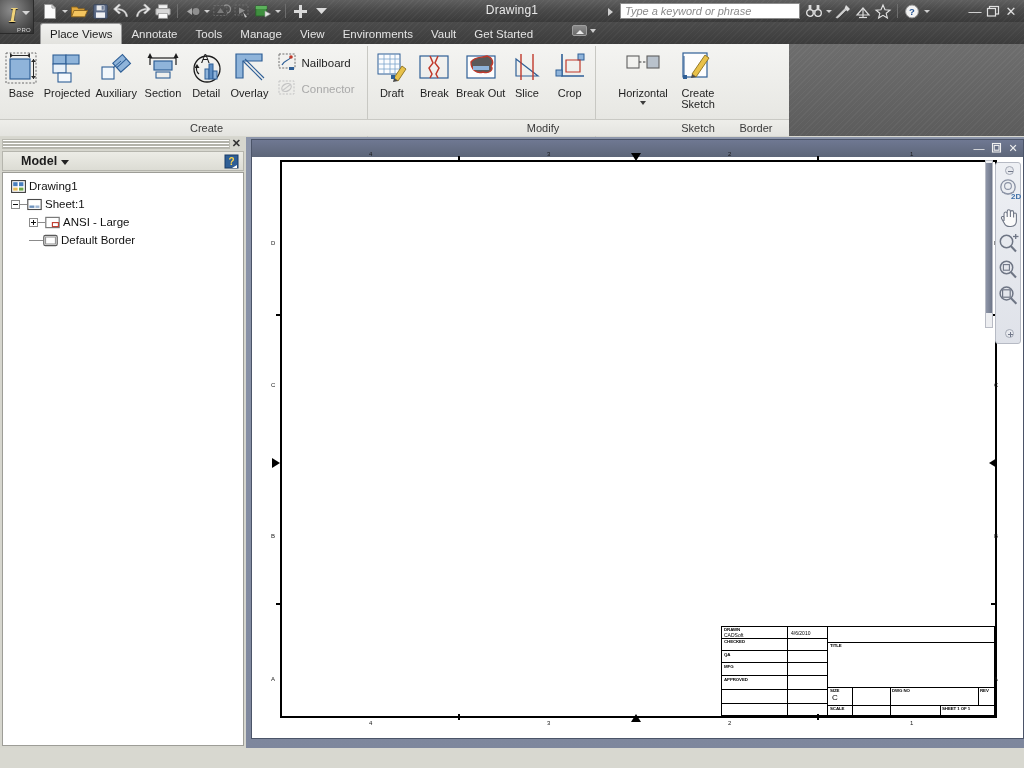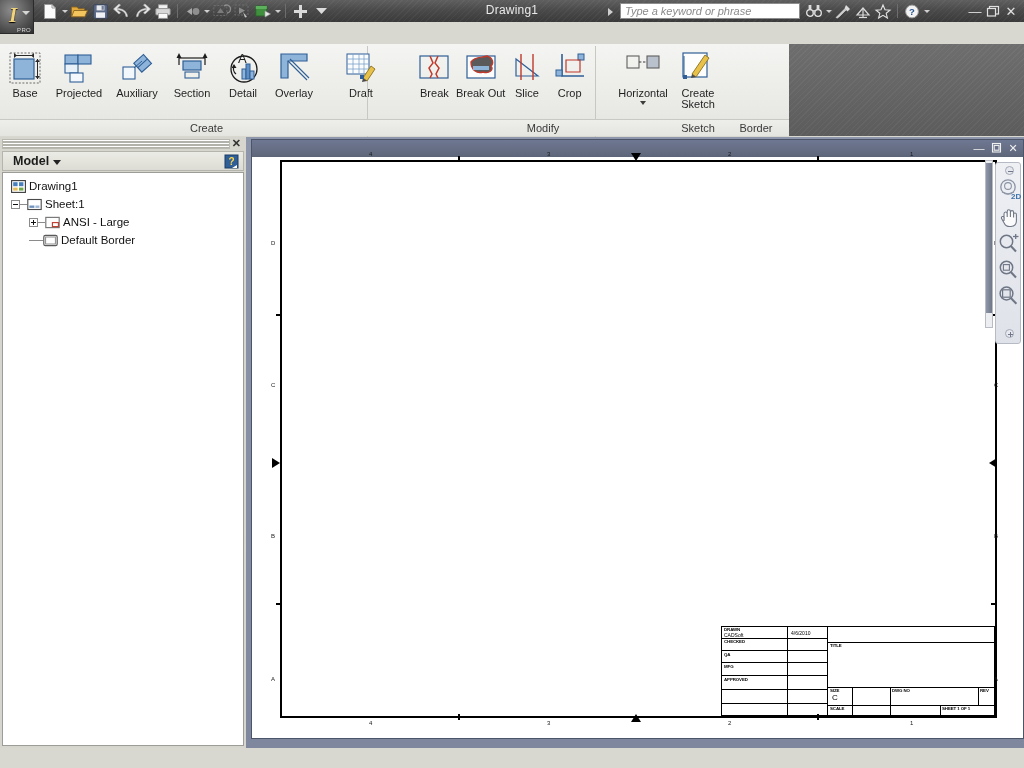--- a/index.html
+++ b/index.html
@@ -139,21 +139,21 @@
     background: repeating-linear-gradient(180deg,#ffffff 0 1px,#b2b2aa 1px 3px);
     border:1px solid #b9b9b1;
   }
   .browser-close { position:absolute; right:5px; top:0px; font-size:11px; color:#333; font-weight:bold; }
   .browser-head {
     position:absolute; left:2px; top:14px; width:242px; height:20px;
     background: linear-gradient(180deg,#ecece6 0%,#dcdcd4 100%);
     border:1px solid #b5b5ad;
     display:flex; align-items:center;
   }
-  .browser-head .t { font-size:12.5px; font-weight:bold; color:#1c1c1c; margin-left:10px; }
+  .browser-head .t { font-size:12.5px; font-weight:bold; color:#1c1c1c; margin-left:18px; }
   .browser-head .c { margin-left:4px; width:0;height:0;border-left:4px solid transparent;border-right:4px solid transparent;border-top:5px solid #222; margin-top:3px;}
   .help-ico { position:absolute; right:4px; top:2px; width:15px;height:15px; }
   .tree {
     position:absolute; left:2px; top:35px; width:242px; height:574px;
     background:#fff; border:1px solid #9d9d97;
     padding:4px 0 0 0; overflow:hidden;
   }
   .tnode { height:18px; display:flex; align-items:center; font-size:11.5px; color:#111; white-space:nowrap;}
   .expander {
     width:9px;height:9px; border:1px solid #8b8b8b; background:#fff;
@@ -366,20 +366,34 @@
         <rect x="1" y="6" width="13" height="3" fill="#dadada"></rect>
       </svg>
     </div>
     <div class="qb">
       <svg width="15" height="12" viewBox="0 0 15 12">
         <path d="M2 3 L13 3 L7.5 9 Z" fill="#dcdcdc"></path>
       </svg>
     </div>
   </div>
 
+  <div class="tabstrip">
+    <div class="tab first active">Place Views</div>
+    <div class="tab">Annotate</div>
+    <div class="tab">Tools</div>
+    <div class="tab">Manage</div>
+    <div class="tab">View</div>
+    <div class="tab">Environments</div>
+    <div class="tab">Vault</div>
+    <div class="tab">Get Started</div>
+    <div class="tab-right-dd">
+      <div class="pill"></div>
+      <div class="c2"></div>
+    </div>
+  </div>
 
   <div class="ribbon">
     <div class="ribbon-right-filler"></div>
 
     <div class="panel" style="left:0; width:413px;">
       <div class="panel-body">
         <div class="bigbtn">
           <span class="ico">
             <svg width="36" height="36" viewBox="0 0 36 36">
               <rect x="3" y="3" width="30" height="30" fill="none" stroke="#6b6b6b" stroke-width="1" stroke-dasharray="2 1.6"></rect>
@@ -455,20 +469,43 @@
           <span class="ico">
             <svg width="36" height="36" viewBox="0 0 36 36">
               <path d="M5 4 L31 4 L31 11 L12 11 L12 28 L5 28 Z" fill="#8fb4da" stroke="#2f5f96" stroke-width="1.2"></path>
               <line x1="12" y1="11" x2="31" y2="30" stroke="#2f5f96" stroke-width="1.1"></line>
               <line x1="14" y1="9" x2="33" y2="28" stroke="#2f5f96" stroke-width="1.1"></line>
             </svg>
           </span>
           <span class="lbl">Overlay</span>
         </div>
 
+        <div class="smallrow" style="margin-left:6px;">
+          <div class="smallbtn">
+            <span class="ico">
+              <svg width="20" height="18" viewBox="0 0 20 18">
+                <rect x="1" y="1" width="16" height="14" fill="none" stroke="#6e6e6e" stroke-width="1" stroke-dasharray="2 1.4"></rect>
+                <path d="M4 12 C7 6 10 9 13 4" fill="none" stroke="#2f5f96" stroke-width="1.3"></path>
+                <circle cx="13" cy="4" r="1.8" fill="#c0392b"></circle>
+                <path d="M11 14 L16 14 L16 17 L11 17 Z" fill="#2f5f96"></path>
+              </svg>
+            </span>
+            <span class="lbl">Nailboard</span>
+          </div>
+          <div class="smallbtn disabled">
+            <span class="ico">
+              <svg width="20" height="18" viewBox="0 0 20 18">
+                <rect x="1" y="2" width="15" height="13" fill="none" stroke="#c3c3c3" stroke-width="1" stroke-dasharray="2 1.4"></rect>
+                <ellipse cx="8.5" cy="8.5" rx="5" ry="3.6" fill="none" stroke="#c3c3c3" stroke-width="1.2" transform="rotate(-30 8.5 8.5)"></ellipse>
+                <line x1="4" y1="12" x2="13" y2="5" stroke="#c9c9c9" stroke-width="1.1"></line>
+              </svg>
+            </span>
+            <span class="lbl">Connector</span>
+          </div>
+        </div>
 
         <div class="panel-sep" style="left:367px;"></div>
 
         <div class="bigbtn" style="margin-left:16px;">
           <span class="ico">
             <svg width="36" height="36" viewBox="0 0 36 36">
               <rect x="4" y="4" width="22" height="20" fill="#fbfcfe" stroke="#2f5f96" stroke-width="1"></rect>
               <g stroke="#7ba3cc" stroke-width=".8">
                 <line x1="4" y1="9" x2="26" y2="9"></line>
                   <line x1="4" y1="14" x2="26" y2="14"></line>

